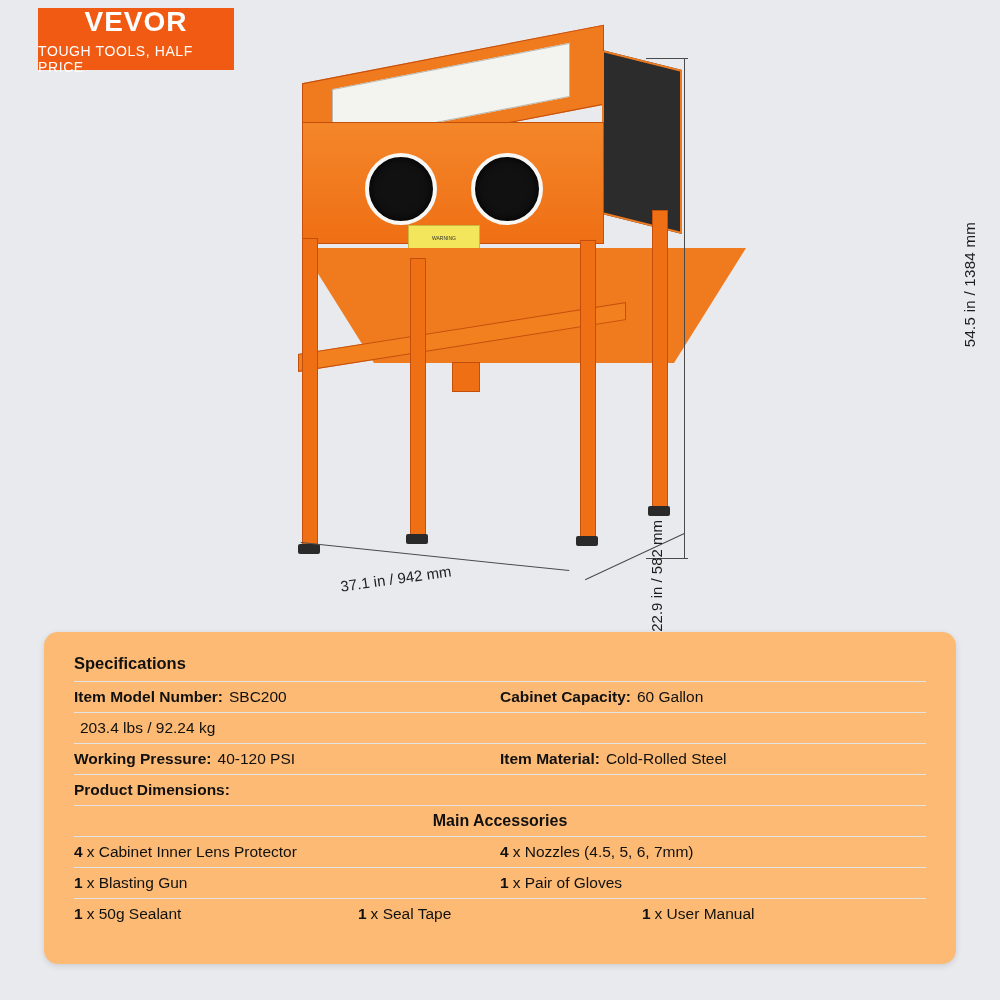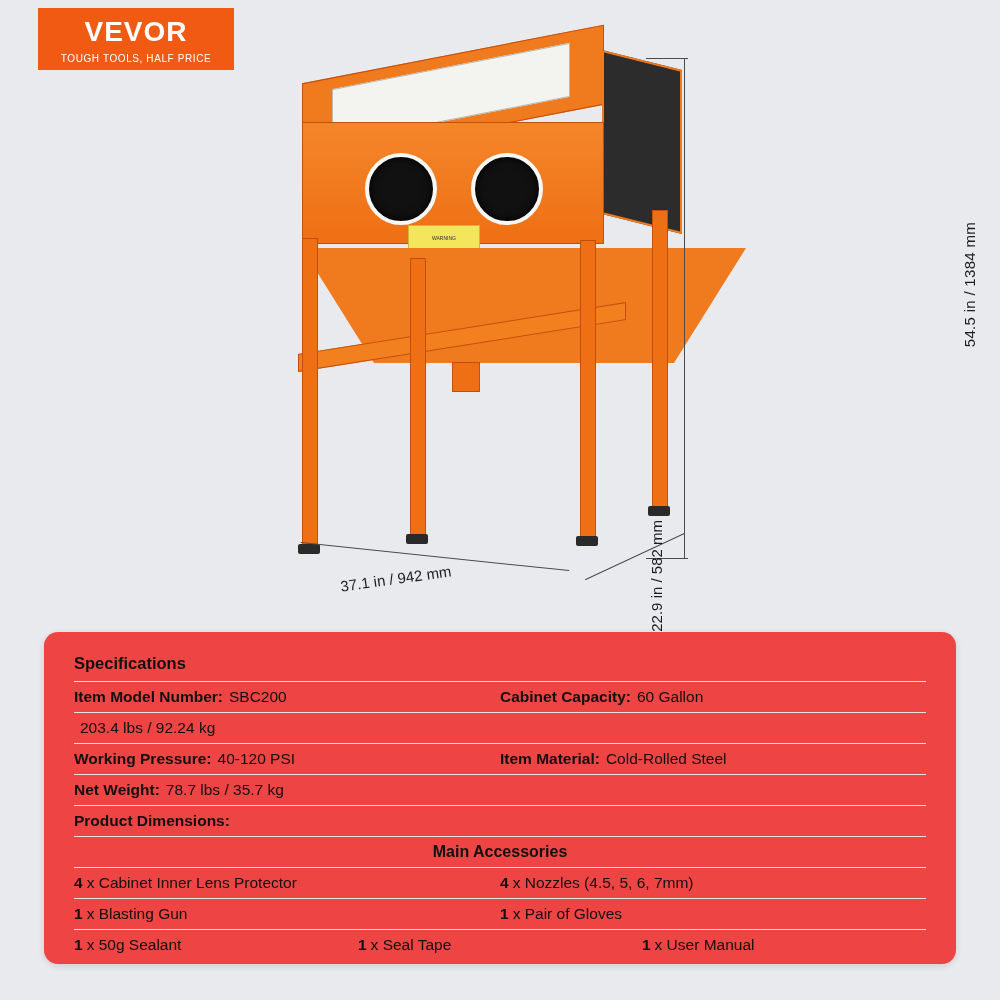--- a/index.html
+++ b/index.html
@@ -30,21 +30,21 @@
   }
   .logo-word {
     color: #ffffff;
     font-size: 28px;
     font-weight: bold;
     letter-spacing: 1px;
     line-height: 36px;
   }
   .logo-tag {
     color: #ffffff;
-    font-size: 10px;
+    font-size: 14px;
     letter-spacing: 0.6px;
     margin-top: 3px;
   }
 
   
   .product-area {
     position: absolute;
     left: 0;
     top: 0;
     width: 1000px;
@@ -160,21 +160,21 @@
     position: absolute; width: 22px; height: 10px; background: #2a2a2a; border-radius: 2px;
   }
 
   
   .spec-card {
     position: absolute;
     left: 44px;
     top: 632px;
     width: 912px;
     height: 332px;
-    background: #ef4444;
+    background: #fdba74;
     border-radius: 14px;
     box-shadow: 0 2px 6px rgba(0,0,0,0.12);
     padding: 16px 30px 0 30px;
     box-sizing: border-box;
   }
   .spec-title {
     font-size: 16.5px;
     font-weight: bold;
     color: #111;
     padding: 6px 0 8px 0;
@@ -271,26 +271,20 @@
     <div class="cell half">
       <span class="k">Working Pressure:</span>
       <span class="v">40-120 PSI</span>
     </div>
     <div class="cell half">
       <span class="k">Item Material:</span>
       <span class="v">Cold-Rolled Steel</span>
     </div>
   </div>
 
-  <div class="row">
-    <div class="cell full">
-      <span class="k">Net Weight:</span>
-      <span class="v">78.7 lbs / 35.7 kg</span>
-    </div>
-  </div>
 
   <div class="row">
     <div class="cell full">
       <span class="k">Product Dimensions:</span>
     </div>
   </div>
 
   <div class="sub-title">Main Accessories</div>
 
   <div class="row">

